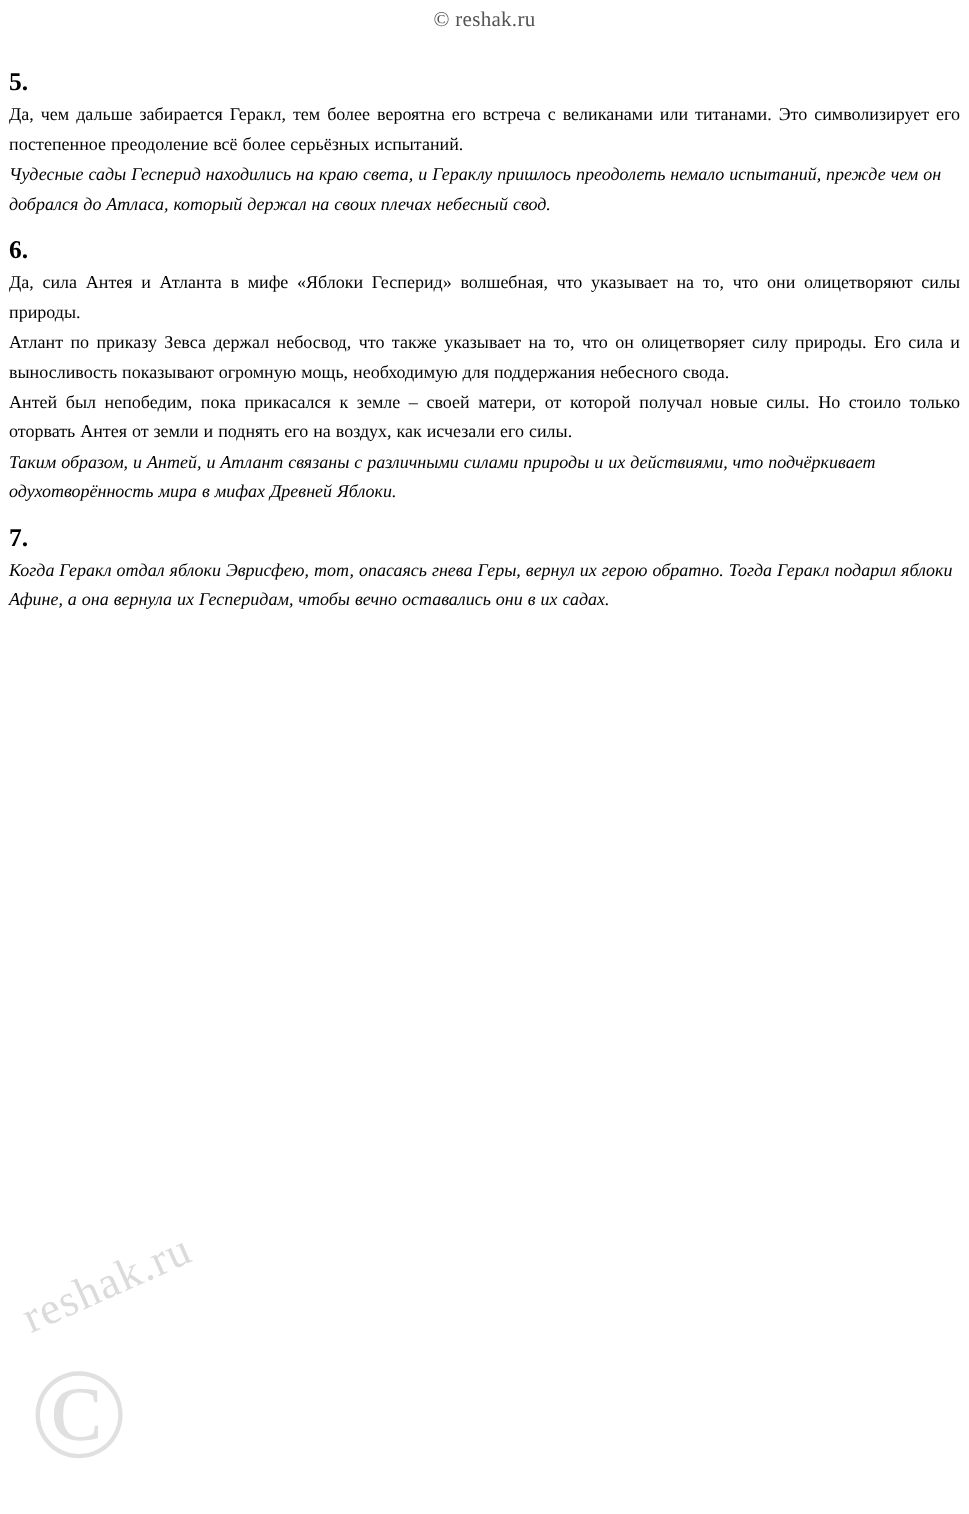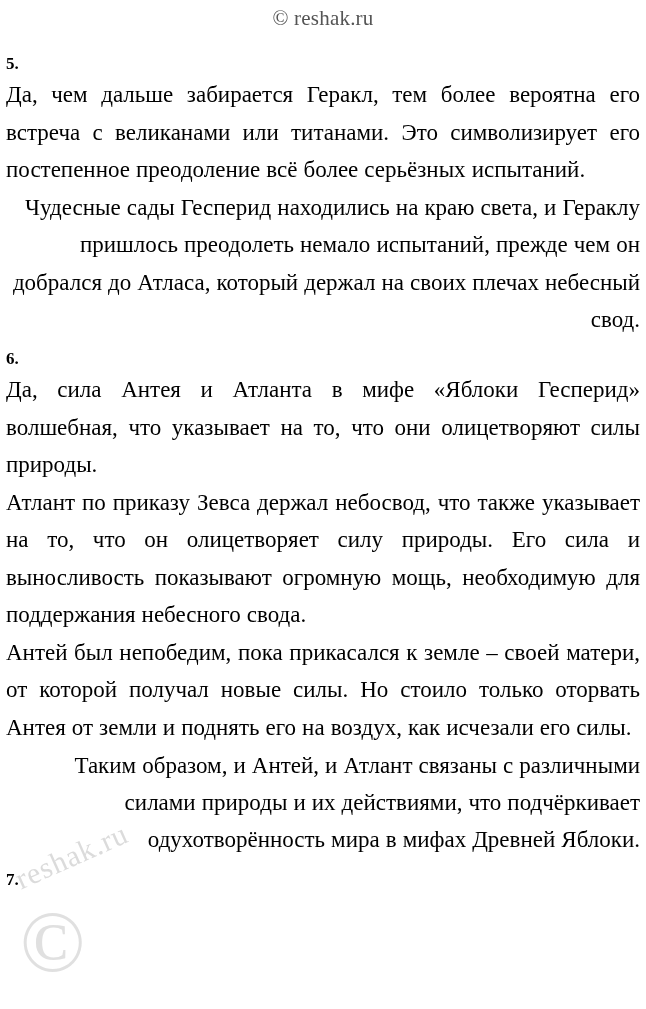--- a/index.html
+++ b/index.html
@@ -18,41 +18,42 @@
   .page {
     position: relative;
     width: 646px;
     height: 1009px;
     box-sizing: border-box;
     padding: 6px 6px 0 6px;
   }
   .copyright {
     text-align: center;
     font-family: "Liberation Serif", "DejaVu Serif", serif;
-    font-size: 21px;
+    font-size: 14px;
     color: #555555;
     margin: 0 0 22px 0;
     letter-spacing: 0.2px;
   }
   .qnum {
     font-weight: bold;
     font-size: 17px;
     margin: 10px 0 2px 0;
     line-height: 1.25;
   }
   .para {
-    font-size: 23px;
+    font-size: 12px;
     line-height: 1.62;
     text-align: justify;
     text-justify: inter-word;
     margin: 0 0 1px 0;
     word-spacing: 0.3px;
   }
   .para:last-child {
-    text-align: right;
+    text-align: left;
+    font-style: italic;
   }
   .block {
     margin-bottom: 2px;
   }
   
   .watermark {
     position: absolute;
     left: 8px;
     bottom: 12px;
     width: 200px;
@@ -110,16 +111,17 @@
     <div class="block">
       <div class="qnum">6.</div>
       <p class="para">Да, сила Антея и Атланта в мифе «Яблоки Гесперид» волшебная, что указывает на то, что они олицетворяют силы природы.</p>
       <p class="para">Атлант по приказу Зевса держал небосвод, что также указывает на то, что он олицетворяет силу природы. Его сила и выносливость показывают огромную мощь, необходимую для поддержания небесного свода.</p>
       <p class="para">Антей был непобедим, пока прикасался к земле – своей матери, от которой получал новые силы. Но стоило только оторвать Антея от земли и поднять его на воздух, как исчезали его силы.</p>
       <p class="para">Таким образом, и Антей, и Атлант связаны с различными силами природы и их действиями, что подчёркивает одухотворённость мира в мифах Древней Яблоки.</p>
     </div>
 
     <div class="block">
       <div class="qnum">7.</div>
+      <p class="para">Когда Геракл отдал яблоки Эврисфею, тот, опасаясь гнева Геры, вернул их герою обратно. Тогда Геракл подарил яблоки Афине, а она вернула их Гесперидам, чтобы вечно оставались они в их садах.</p>
     </div>
 
   </div>
 </div>
 
 </body></html>

